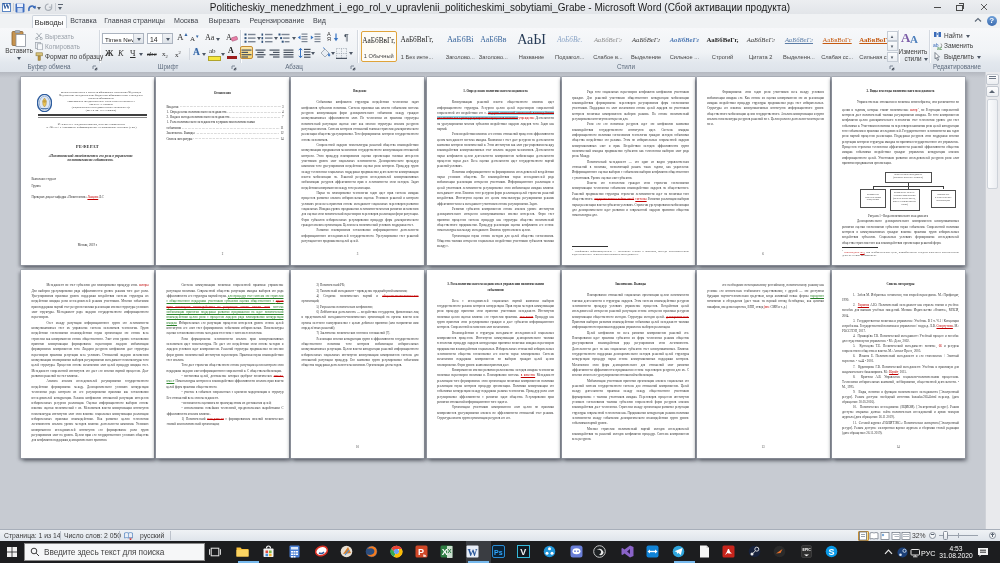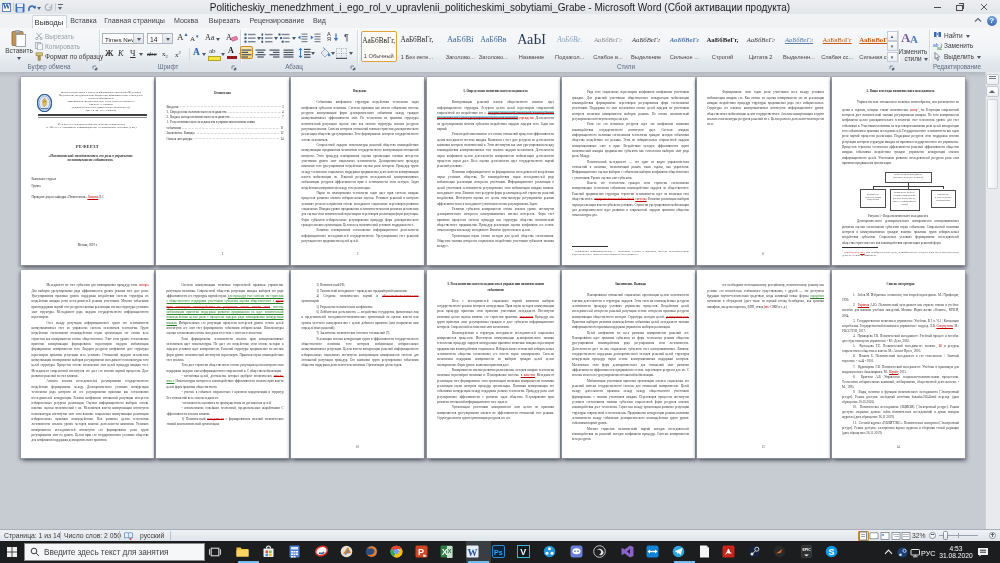--- a/index.html
+++ b/index.html
@@ -425,21 +425,21 @@
     <rect x="5.4" y="0" width="4.6" height="4.6" fill="#f2f2f2"></rect>
 <rect x="0" y="5.4" width="4.6" height="4.6" fill="#f2f2f2"></rect>
     <rect x="5.4" y="5.4" width="4.6" height="4.6" fill="#f2f2f2"></rect>
   </svg>
 
 <div class="a" style="left:24px;top:543px;width:181px;height:18px;background:#f6f7f8;border:1px solid #8a8a8a;box-sizing:border-box"></div>
 <svg class="a" style="left:30px;top:547px" width="10" height="10" viewBox="0 0 10 10">
 <circle cx="4" cy="4" r="2.8" fill="none" stroke="#3c3c3c" stroke-width="1"></circle>
 <path d="M6.2 6.2 L9 9" stroke="#3c3c3c" stroke-width="1"></path>
   </svg>
-<div class="tx" style="left:44px;top:546.5px;font-size:8.3px;color:#454545;letter-spacing:-0.1px">Введите здесь текст для занятия</div>
+<div class="tx" style="left:44px;top:546.5px;font-size:8.3px;color:#454545;letter-spacing:-0.1px">Введите здесь текст для поиска</div>
 
 <svg class="a" style="left:209px;top:546px" width="12" height="12" viewBox="0 0 12 12">
 <rect x="2.2" y="2.2" width="7.6" height="7.6" fill="none" stroke="#e8e8e8" stroke-width="1"></rect>
 <path d="M0.6 3.2 L0.6 8.8 M11.4 3.2 L11.4 8.8" stroke="#e8e8e8" stroke-width="1"></path>
   </svg>
 <div class="a" style="left:237.5px;top:561.3px;width:21px;height:1.7px;background:#76b9ed"></div>
 <svg class="ti" style="left:235.5px" width="13" height="13" viewBox="0 0 13 13">
 <path d="M0.5 2.5 L4.5 2.5 L5.8 4 L12.5 4 L12.5 11.5 L0.5 11.5 Z" fill="#f9c23c"></path>
 <path d="M0.5 5 L12.5 5 L12.5 11.5 L0.5 11.5 Z" fill="#fcd462"></path>
   </svg>

